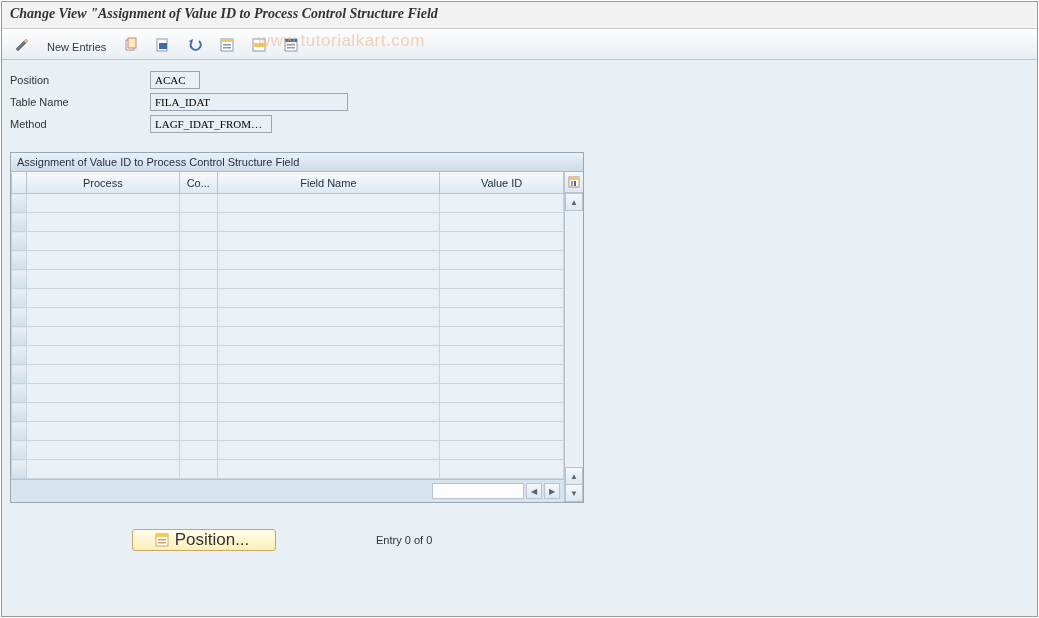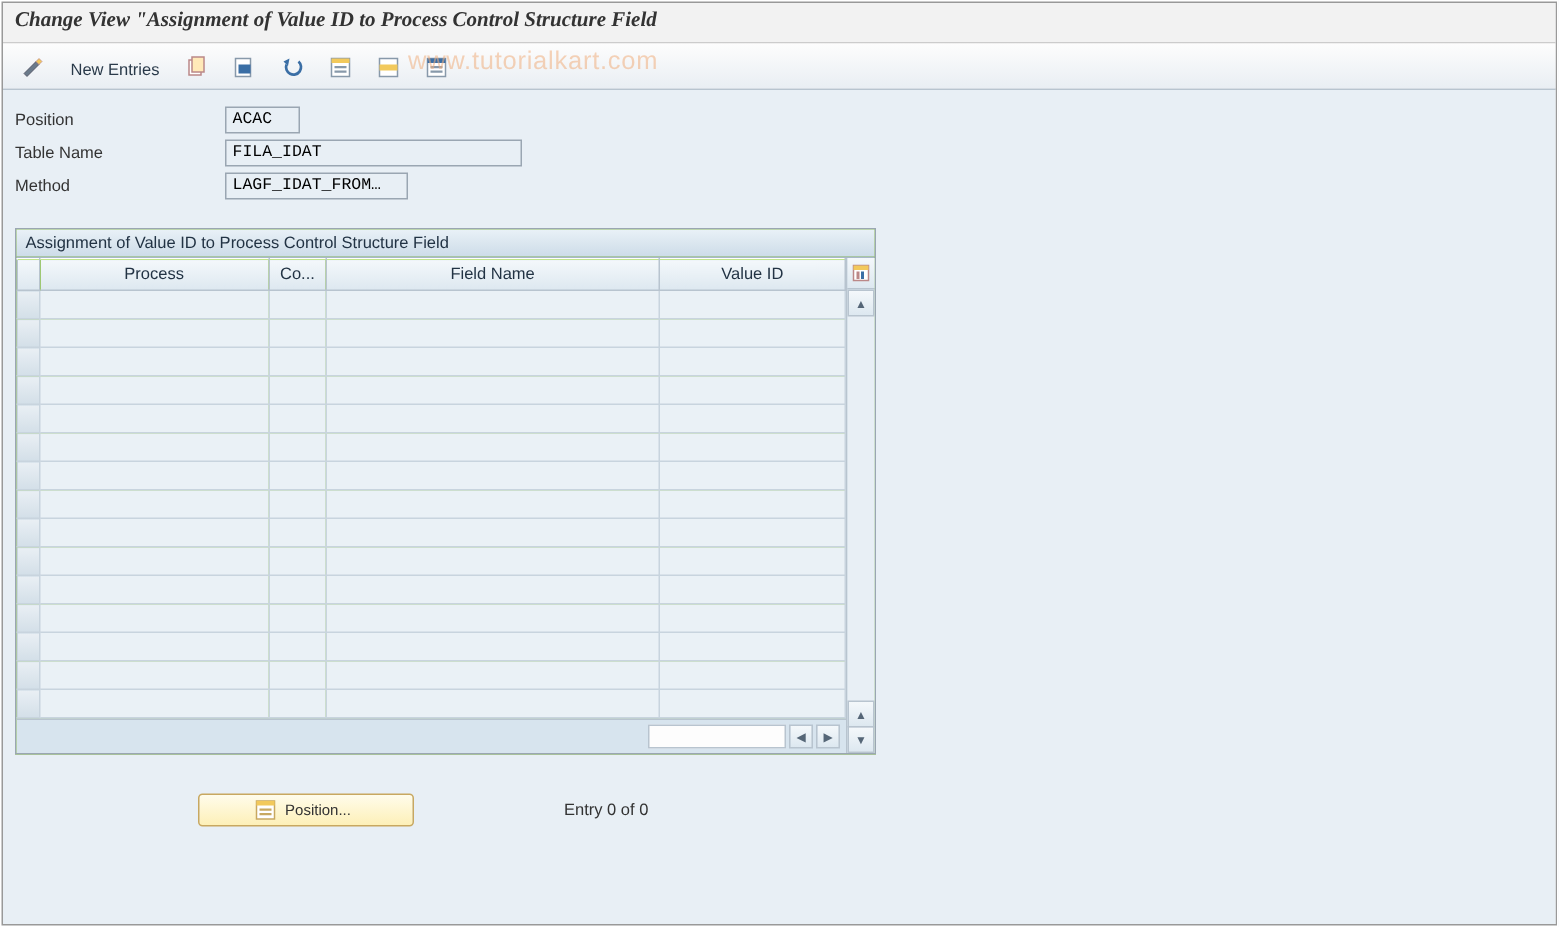--- a/index.html
+++ b/index.html
@@ -52,21 +52,21 @@
     font-size: 11px;
     color: #2a3a4a;
     padding: 2px 6px;
     border: 1px solid transparent;
     border-radius: 3px;
     cursor: pointer;
     white-space: nowrap;
   }
   .watermark {
     position: absolute;
-    left: 270px;
+    left: 256px;
     top: 2px;
     font-size: 17px;
     color: #f0b080;
     opacity: 0.55;
     font-family: Arial, sans-serif;
     letter-spacing: 0.5px;
     pointer-events: none;
   }
 
   .content-area {
@@ -82,21 +82,21 @@
     height: 20px;
   }
   .field-label {
     width: 140px;
     font-size: 11px;
     color: #333;
   }
   .field-input {
     border: 1px solid #9aa6b2;
     background: #e8eff5;
-    font-family: Liberation Mono, monospace;
+    font-family: Liberation Serif, serif;
     font-size: 11px;
     padding: 1px 4px;
     height: 14px;
     color: #000;
   }
   .field-input.w-small { width: 40px; }
   .field-input.w-mid { width: 112px; }
   .field-input.w-med { width: 188px; }
 
   .table-wrapper {
@@ -224,21 +224,21 @@
     align-items:center;
     border:1px solid #c8a860;
     background: linear-gradient(#fffceb, #fdf0b8);
     border-radius:3px;
     height:20px;
     padding: 0 8px 0 4px;
     gap:6px;
     cursor:pointer;
     min-width: 130px;
     justify-content:center;
-    font-size:10px;
+    font-size:17px;
     color:#333;
     text-align:center;
   }
   .entry-text { font-size:11px; color:#333; }
 
   
   svg { display:block; }
 </style>
 </head>
 <body>

